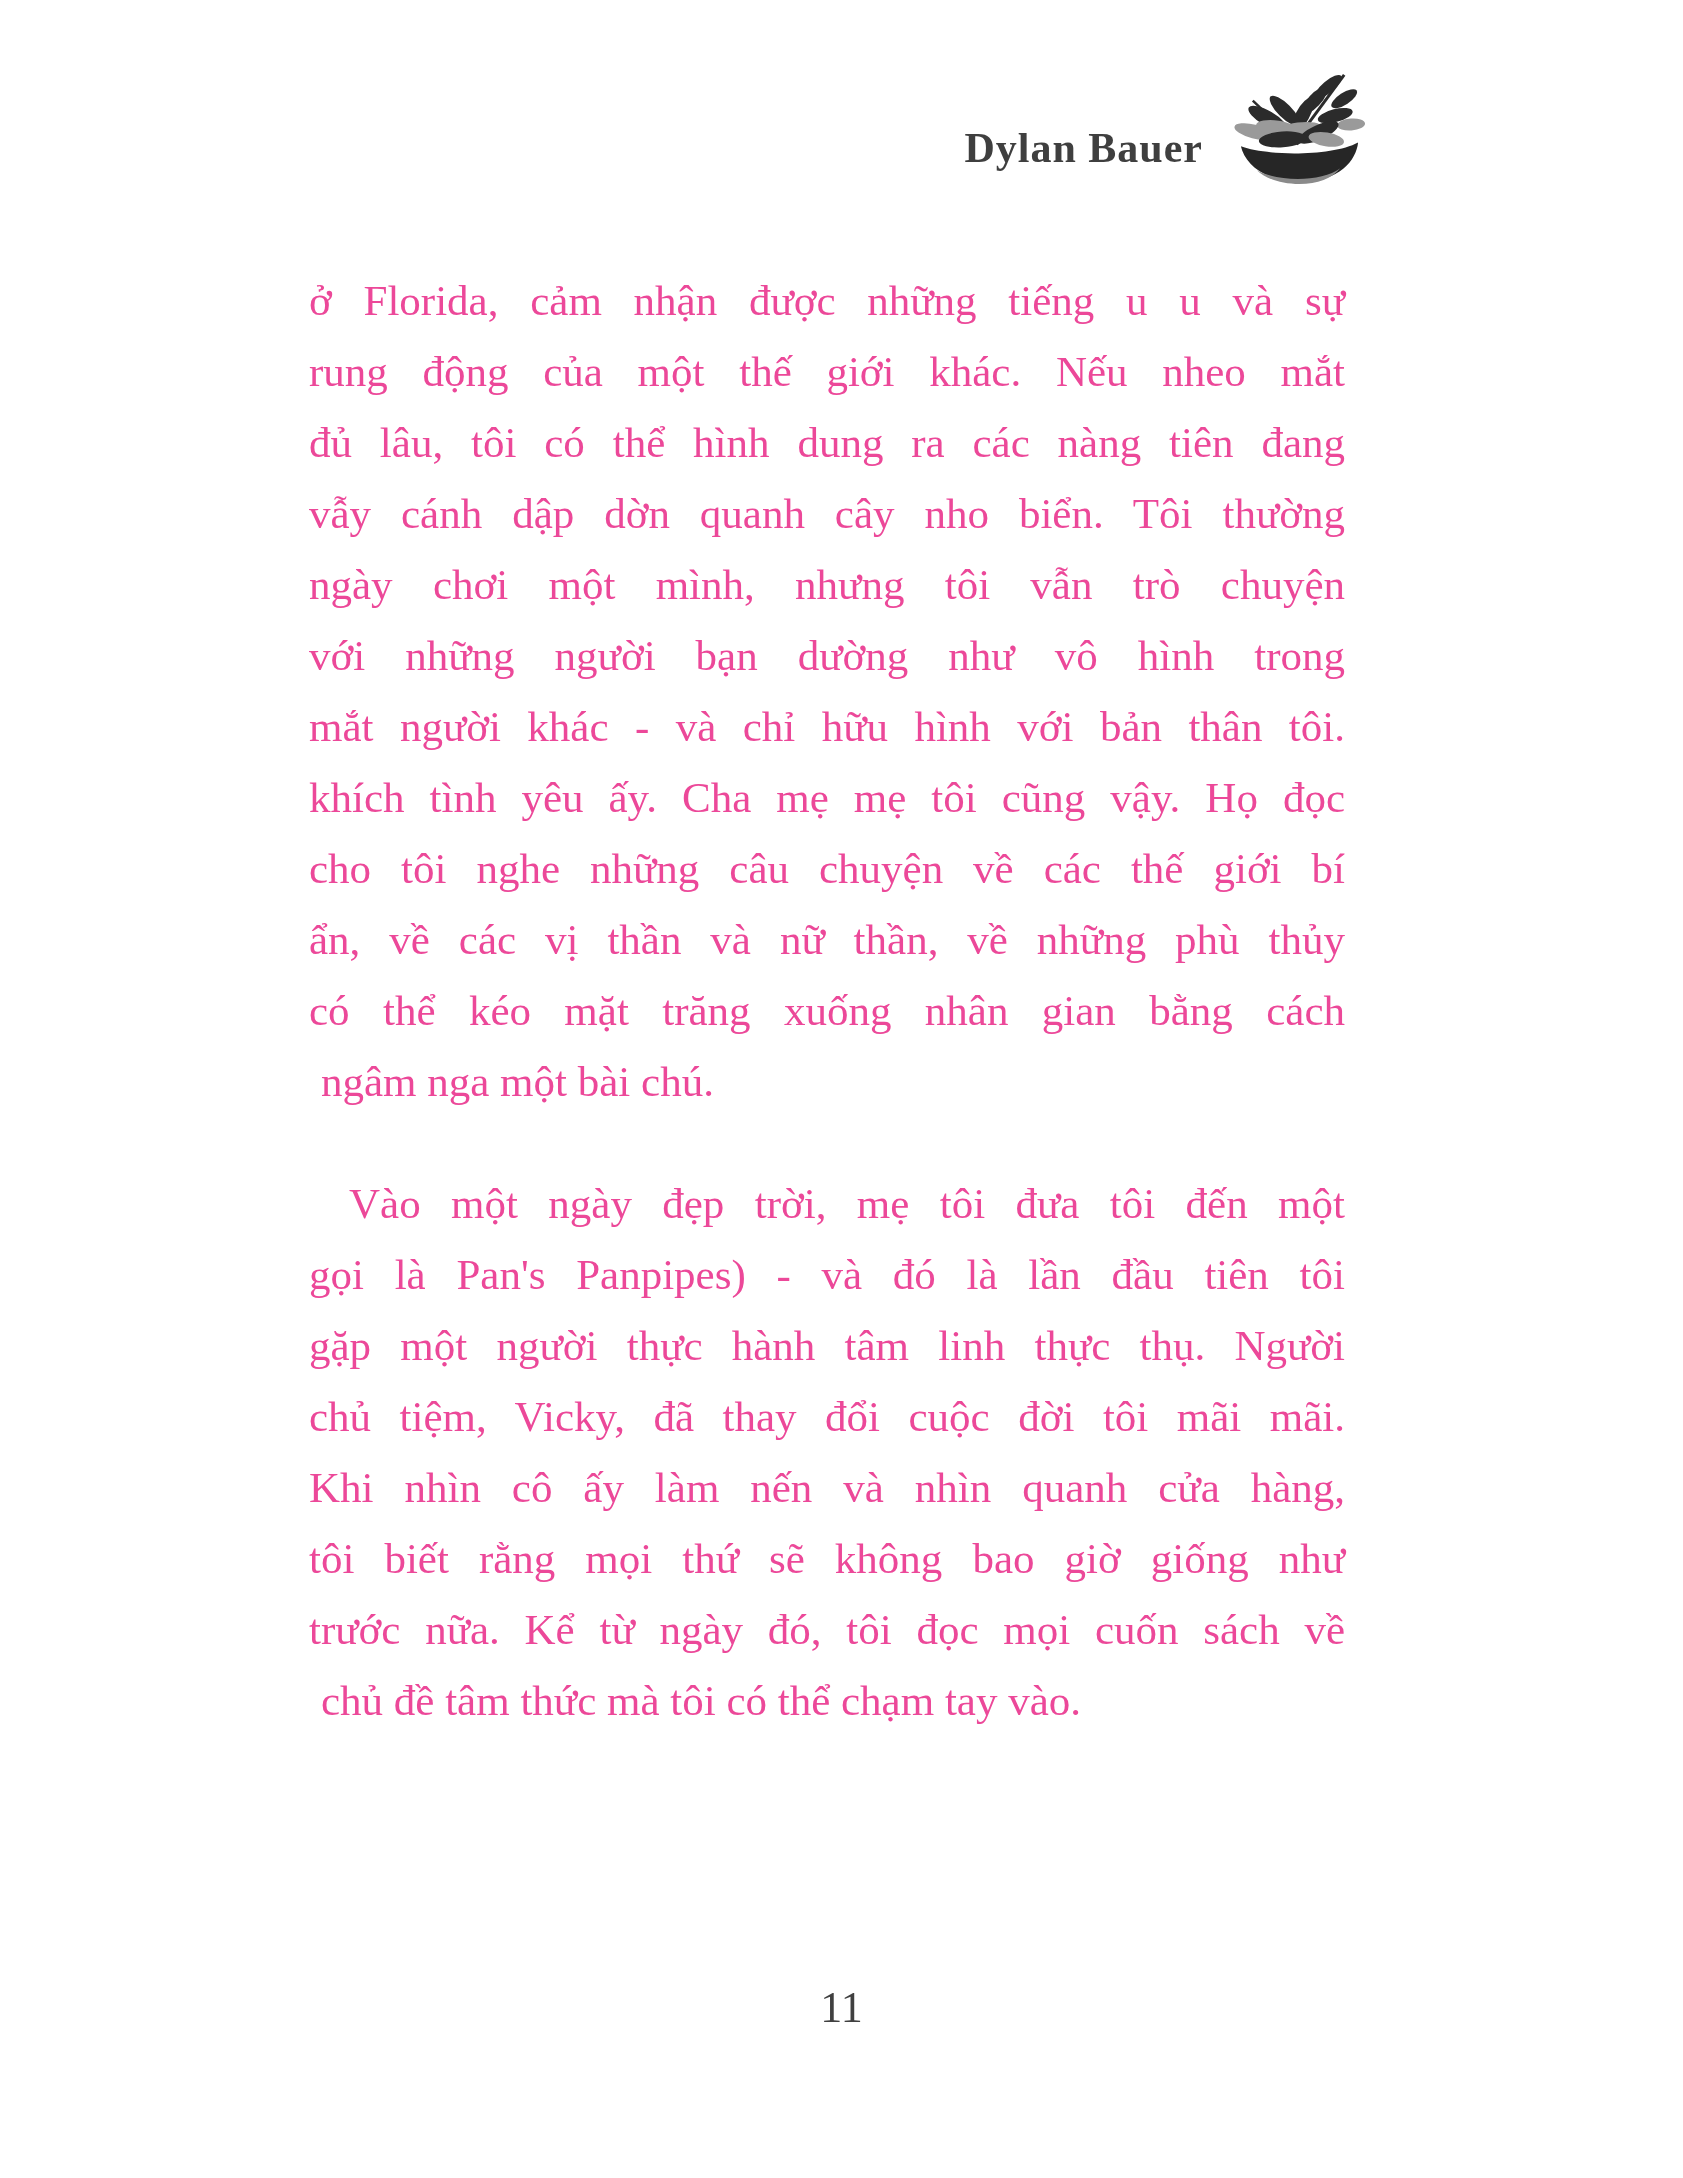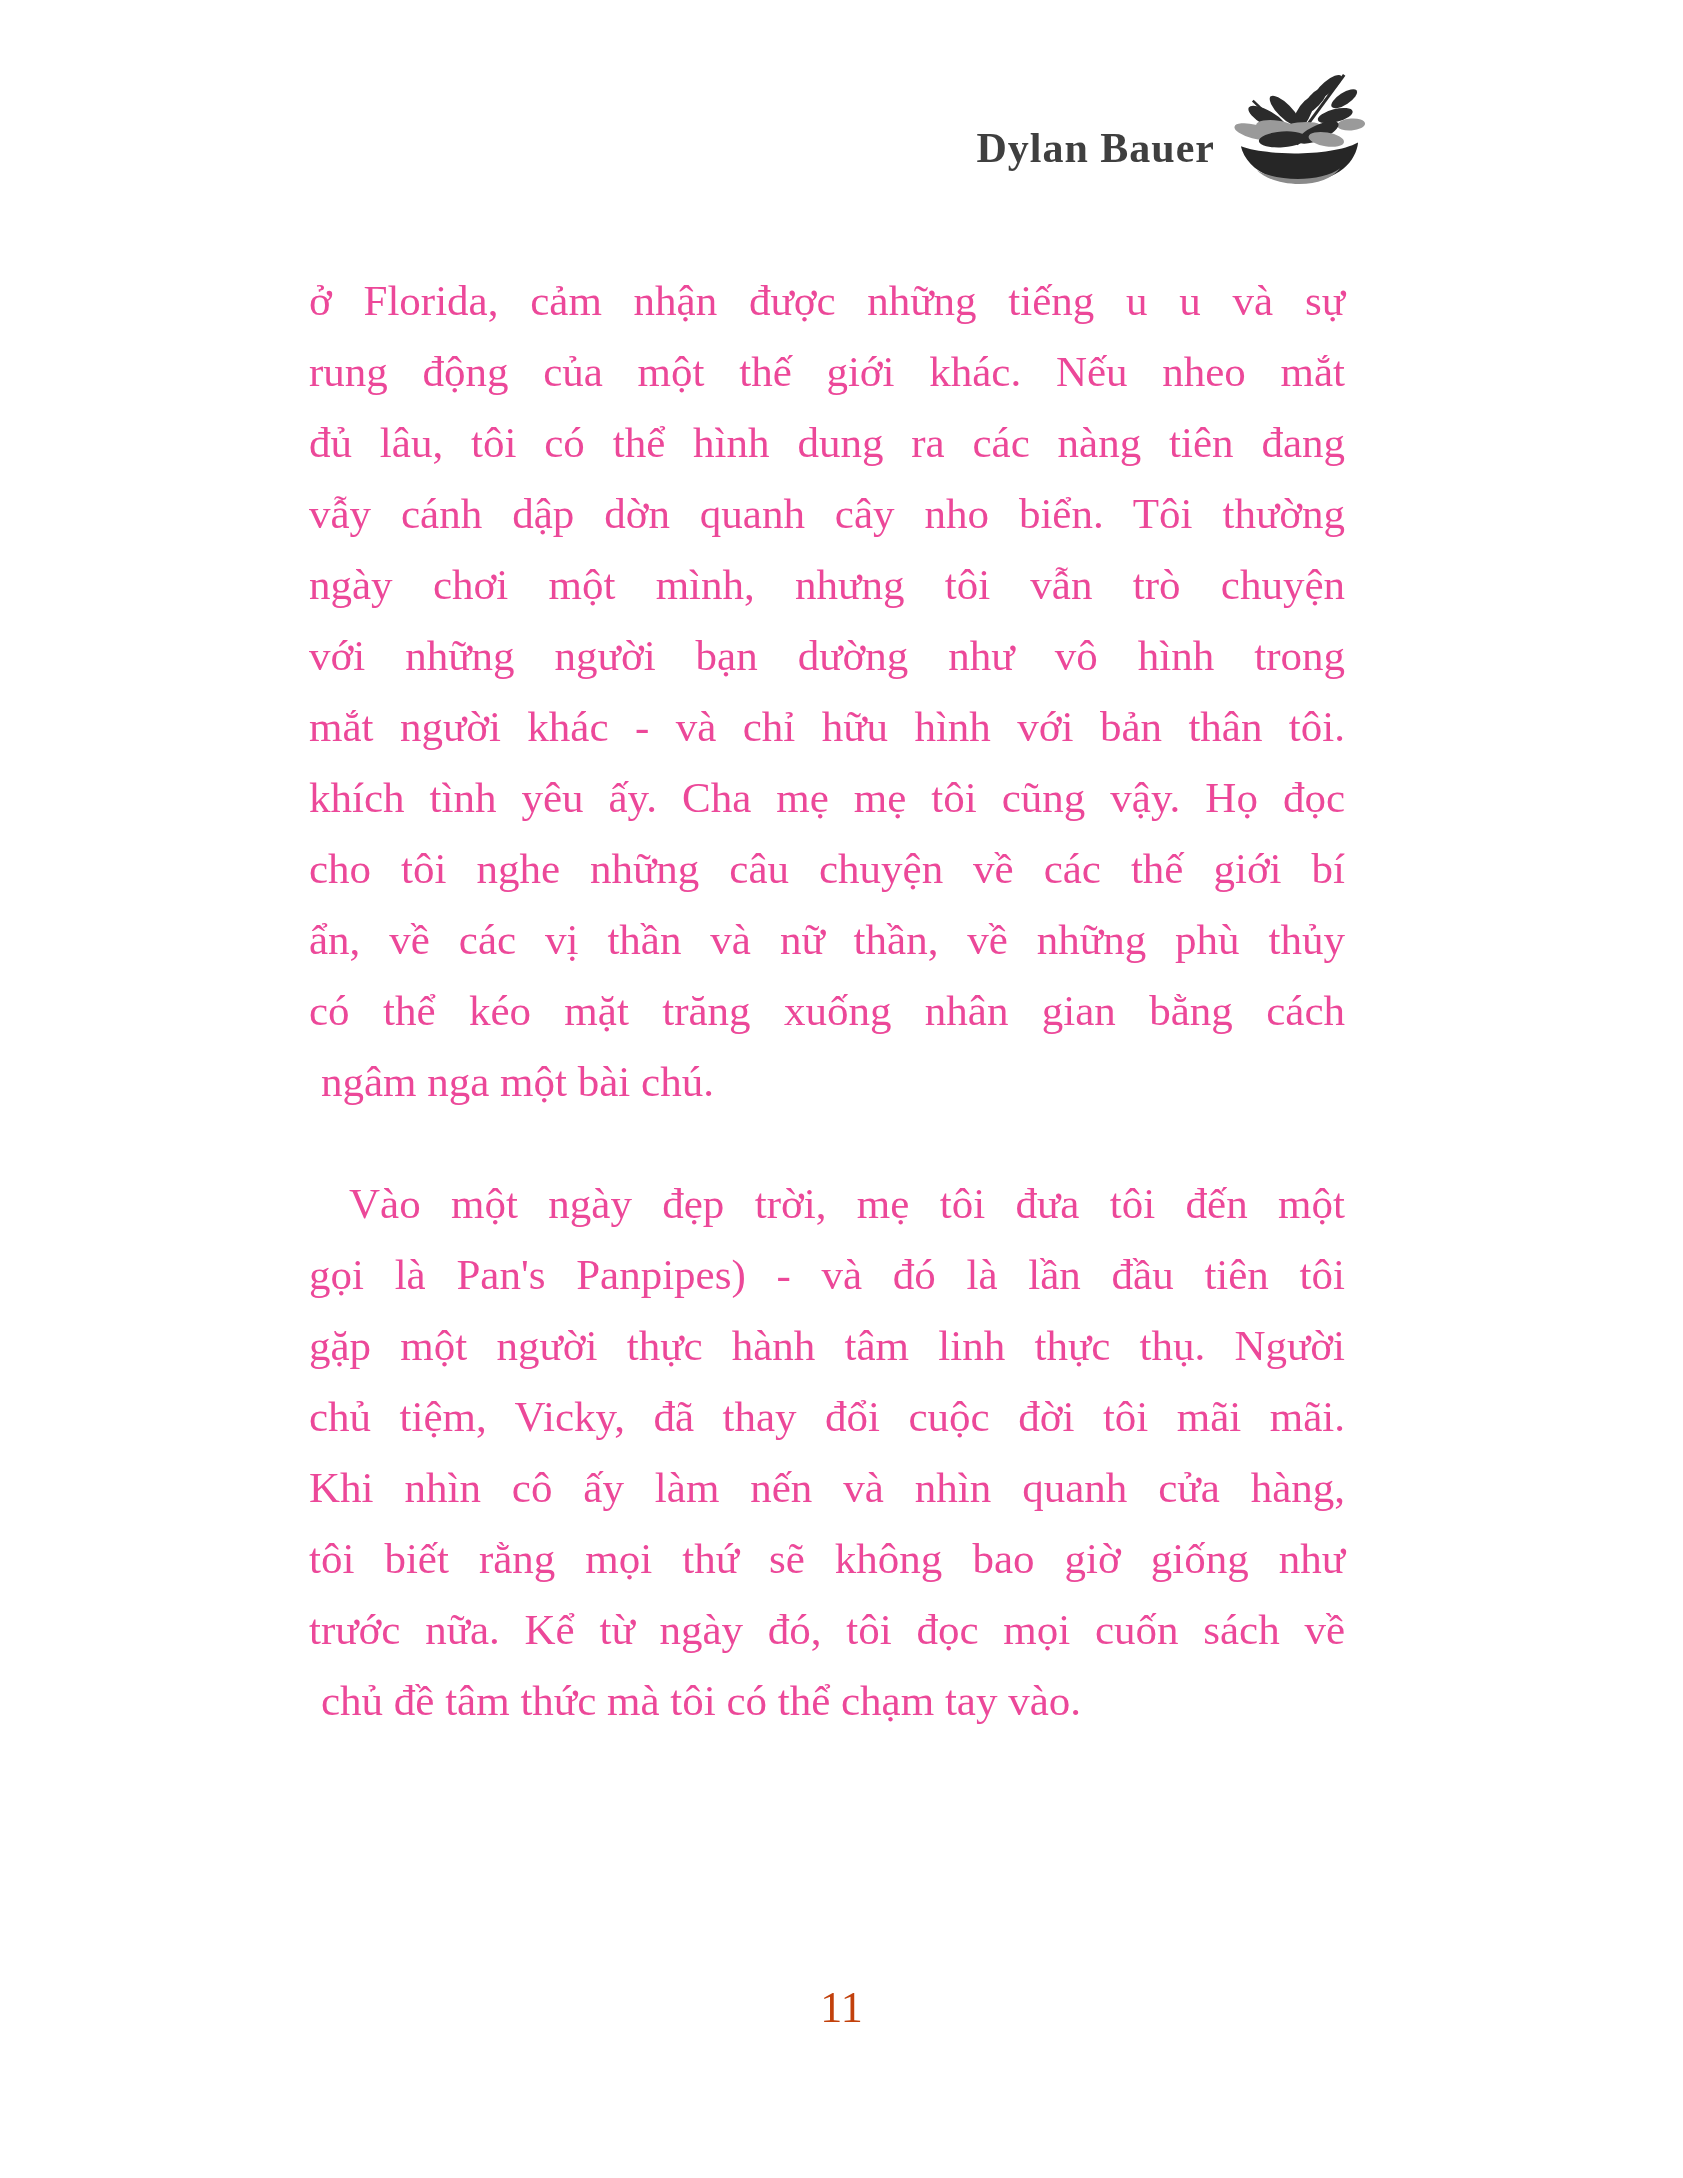--- a/index.html
+++ b/index.html
@@ -19,21 +19,21 @@
   
   .header {
     position: absolute;
     top: 57px;
     left: 1030px;
     width: 342px;
     height: 134px;
     display: flex;
     align-items: flex-end;
     justify-content: flex-end;
-    gap: 8px;
+    gap: 20px;
   }
   .author-name {
     font-size: 42px;
     font-weight: 600;
     color: #3f3f3f;
     letter-spacing: 1px;
     line-height: 1;
     padding-bottom: 22px;
     white-space: nowrap;
   }
@@ -63,21 +63,21 @@
   }
   .para-2 { margin-top: 51px; }
   
   .page-number {
     position: absolute;
     top: 1982px;
     left: 0;
     width: 1683px;
     text-align: center;
     font-size: 44px;
-    color: #c2410c;
+    color: #404040;
     line-height: 1.2;
   }
 </style>
 </head>
 <body>
 
 <div class="page">
 
   <div class="header">
     <div class="author-name">Dylan Bauer</div>

